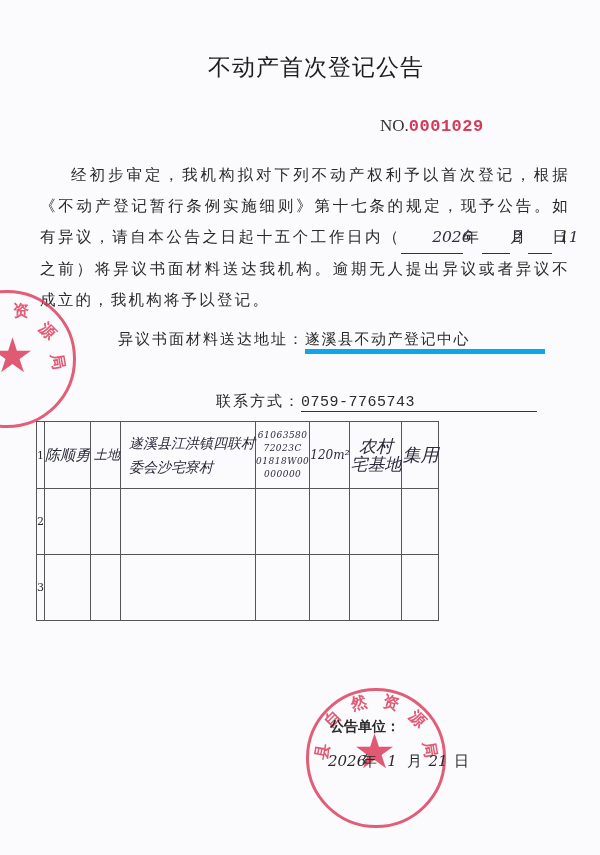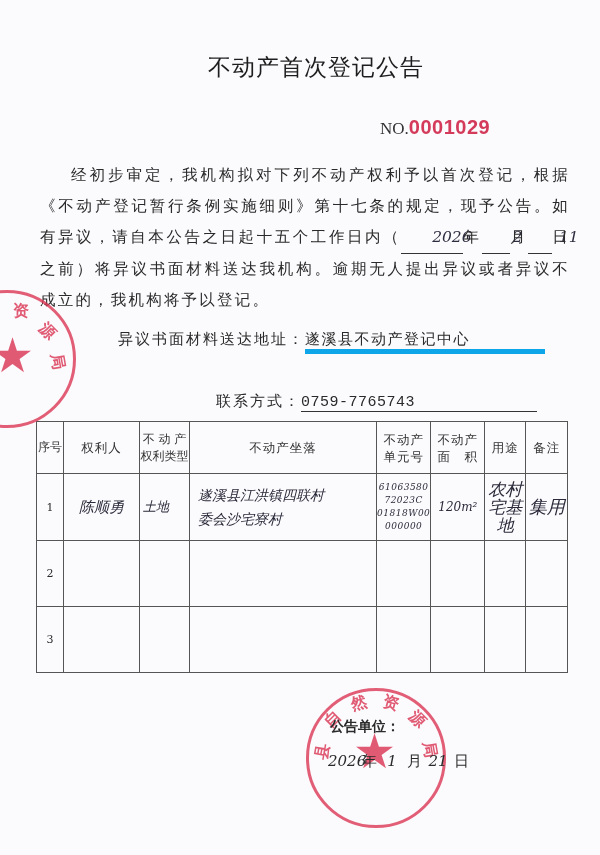--- a/index.html
+++ b/index.html
@@ -1,19 +1,19 @@
 <!DOCTYPE html>
 <html><head>
 <meta charset="utf-8">
 <style>
   html,body{margin:0;padding:0;}
   body{width:600px;height:855px;background:#fbfafd;position:relative;overflow:hidden;font-family:"DejaVu Serif","Liberation Serif",serif;color:#2a2a2a;}
   .title{position:absolute;left:16px;width:600px;top:52px;text-align:center;font-family:"DejaVu Sans","Liberation Sans",sans-serif;font-size:23px;letter-spacing:1px;color:#1d1d1d;}
   .serial{position:absolute;left:380px;top:116px;font-size:17px;font-family:"Liberation Serif",serif;color:#333;}
-  .serial .num{color:#d43a5a;font-family:Liberation Sans, sans-serif;font-weight:bold;font-size:20px;letter-spacing:0.5px;}
+  .serial .num{color:#d43a5a;font-family:Liberation Mono, monospace;font-weight:bold;font-size:17px;letter-spacing:0.5px;}
   .para{position:absolute;left:40px;width:530px;top:148px;font-size:15.5px;line-height:31px;letter-spacing:2.2px;text-align:justify;margin-top:12px;}
   .para p{margin:0;text-indent:2em;}
   .hw{font-family:"DejaVu Serif",serif;font-style:italic;color:#2d2d40;border-bottom:1px solid #333;display:inline-block;text-align:center;letter-spacing:0;}
   .addr{position:absolute;left:118px;top:330px;font-size:15px;letter-spacing:2px;}
   .addr .val{display:inline-block;width:240px;border-bottom:5px solid #0ea5e9;letter-spacing:1.5px;}
   .contact{position:absolute;left:216px;top:392px;font-size:15px;letter-spacing:2px;}
   .contact .val{display:inline-block;width:236px;border-bottom:1px solid #333;font-family:"Liberation Mono",monospace;letter-spacing:0.5px;}
   table{position:absolute;left:36px;top:421px;border-collapse:collapse;font-size:12.5px;}
   td,th{border:1px solid #555;padding:0;text-align:center;vertical-align:middle;font-weight:normal;}
   th{height:51px;line-height:17px;letter-spacing:1px;color:#333;}
@@ -39,30 +39,20 @@
 <div class="para">
   <p><span>经初步审定，我机构拟对下列不动产权利予以首次登记，根据《不动产登记暂行条例实施细则》第十七条的规定，现予公告。如有异议，请自本公告之日起十五个工作日内（</span><span class="hw" style="width:62px">2026</span><span>年</span><span class="hw" style="width:28px">2</span><span>月</span><span class="hw" style="width:24px">11</span><span>日之前）将异议书面材料送达我机构。逾期无人提出异议或者异议不成立的，我机构将予以登记。</span></p>
 </div>
 
 <div class="addr"><span>异议书面材料送达地址：</span><span class="val">遂溪县不动产登记中心</span></div>
 
 <div class="contact"><span>联系方式：</span><span class="val">0759-7765743</span></div>
 
 <table>
   <tbody>
-      <tr>
-    <th style="width:26px;font-size:12px;letter-spacing:0">序号</th>
-    <th style="width:75px">权利人</th>
-    <th style="width:49px;font-size:12px;letter-spacing:0"><span>不 动 产</span><br><span>权利类型</span></th>
-    <th style="width:186px">不动产坐落</th>
-    <th style="width:52px"><span>不动产</span><br><span>单元号</span></th>
-    <th style="width:53px"><span>不动产</span><br><span>面　积</span></th>
-    <th style="width:40px">用途</th>
-    <th style="width:41px">备注</th>
-  </tr>
   <tr class="r1">
     <td style="font-size:11px">1</td>
     <td class="hand" style="font-size:15px">陈顺勇</td>
     <td class="hand" style="font-size:13px;text-align:left;padding-left:3px">土地</td>
     <td class="hand loc"><span>遂溪县江洪镇四联村</span><br><span>委会沙宅寮村</span></td>
     <td class="hand unit"><span>61063580</span><br><span>72023C</span><br><span>01818W00</span><br><span>000000</span></td>
     <td class="hand" style="font-size:12px">120m²</td>
     <td class="hand" style="font-size:17px;line-height:18px"><span>农村</span><br><span>宅基地</span></td>
     <td class="hand" style="font-size:18px">集用</td>
   </tr>

